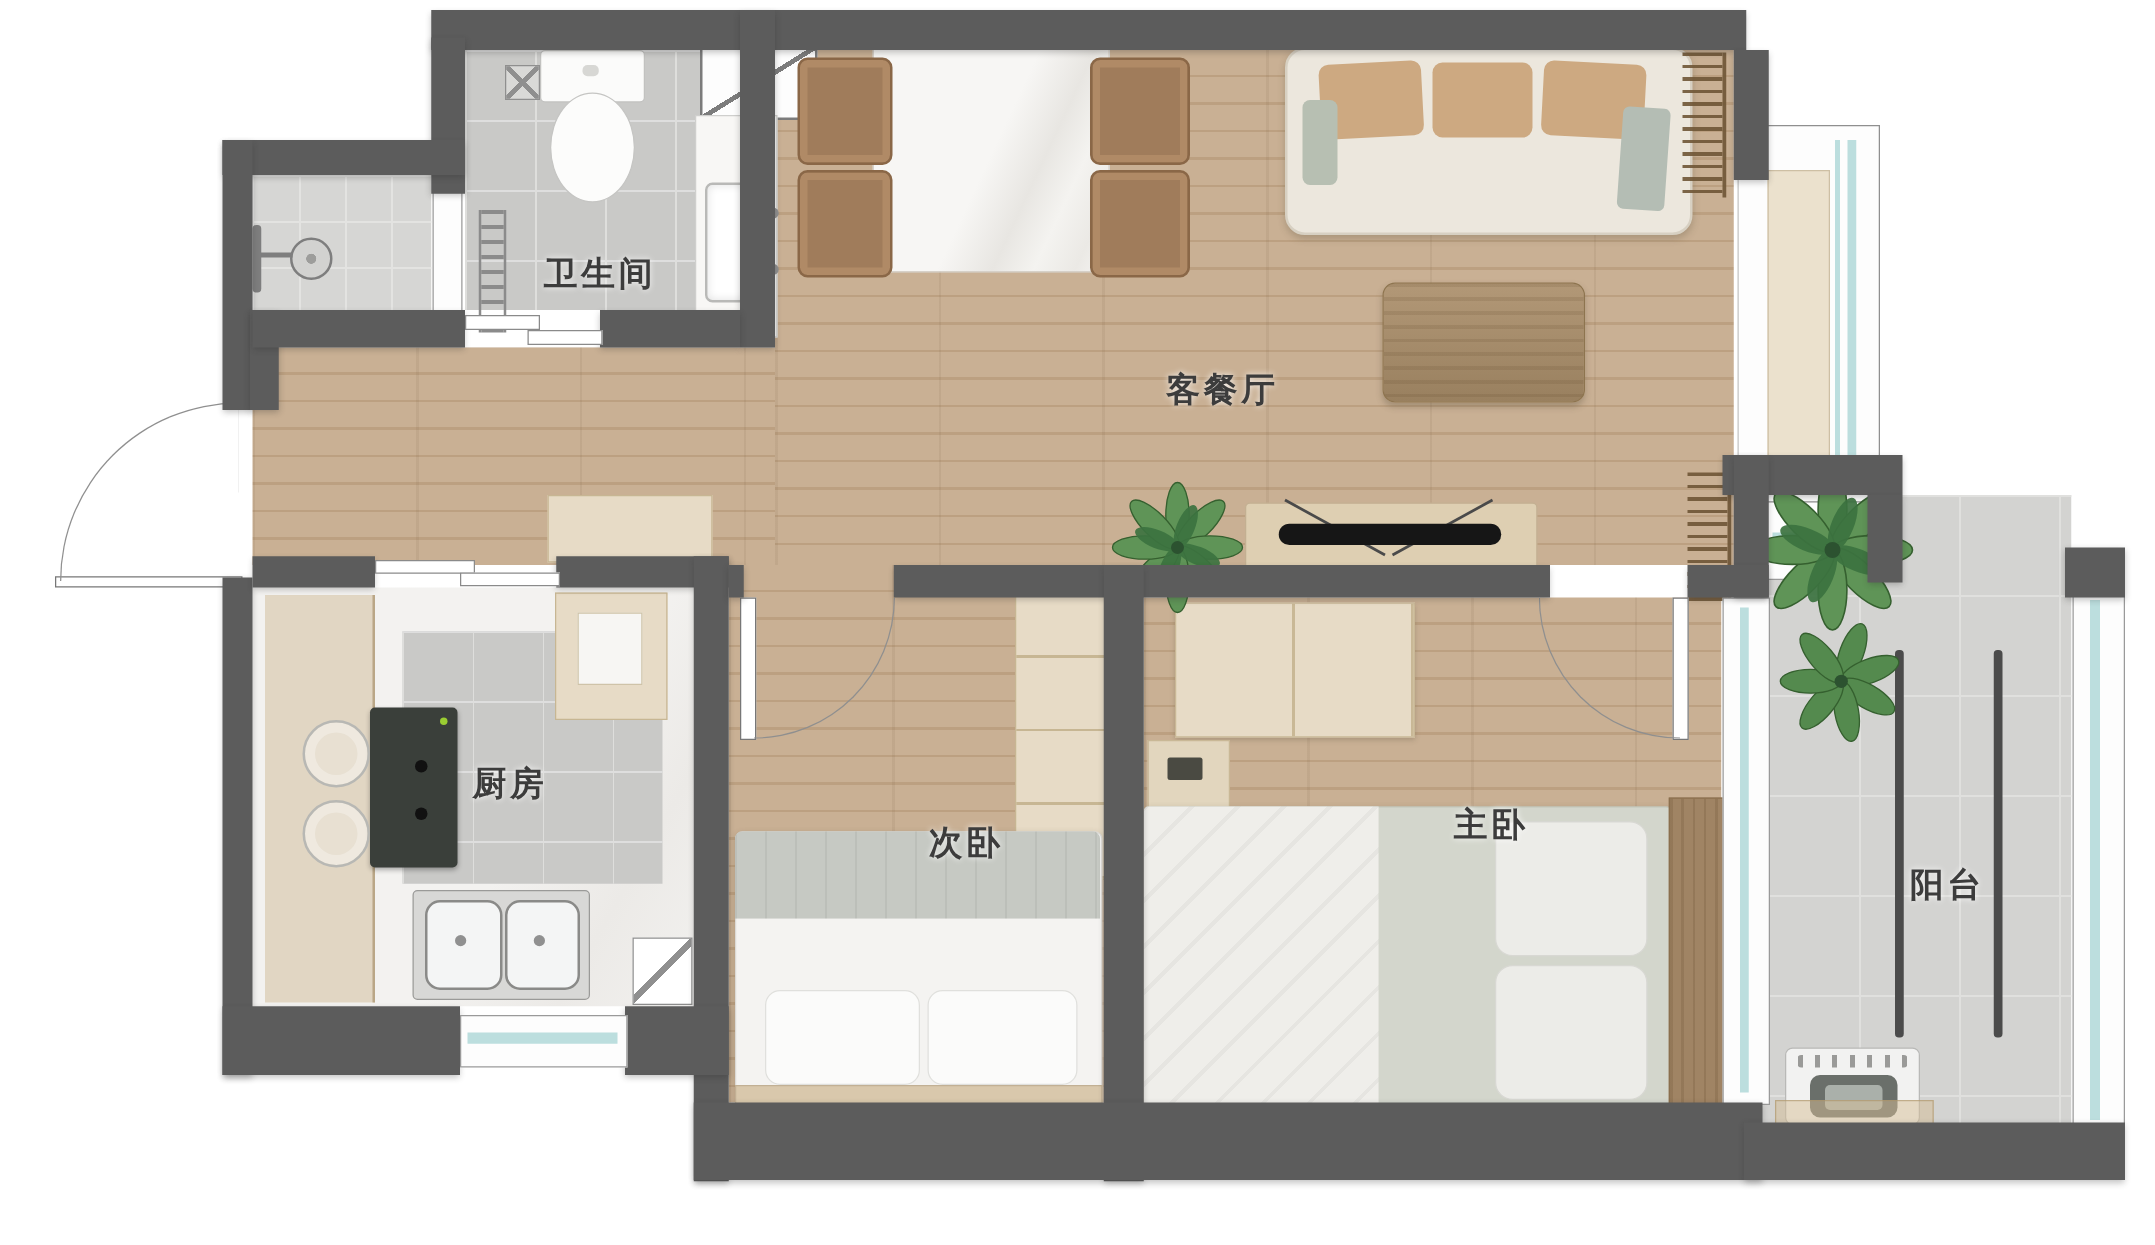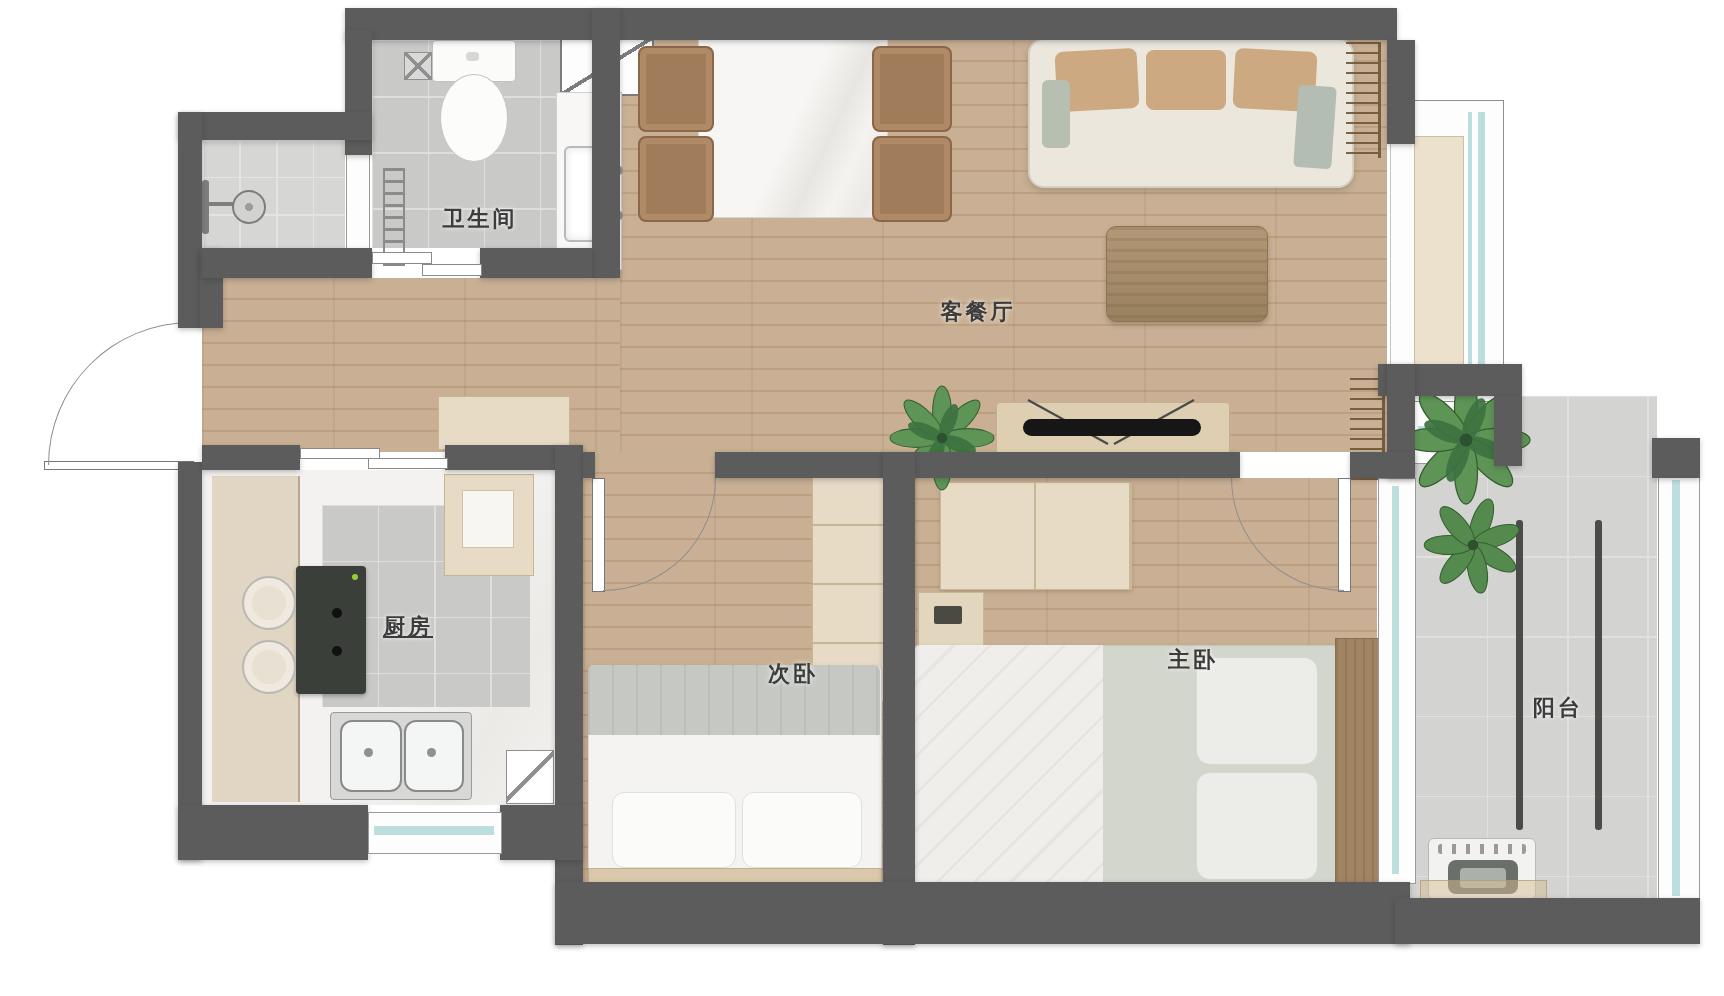--- a/index.html
+++ b/index.html
@@ -28,21 +28,21 @@
   .glass{position:absolute;z-index:12;background:#fdfdfd;border:1px solid #9a9a9a;}
   .teal{position:absolute;z-index:13;background:#bcdede;}
   .slide{position:absolute;z-index:32;background:#fff;border:1px solid #8a8a8a;}
   .leaf{position:absolute;z-index:14;background:#fff;border:1px solid #777;}
   .arc-br{position:absolute;z-index:14;border-right:1.6px solid #8f8f8f;border-bottom:1.6px solid #8f8f8f;border-bottom-right-radius:100%;}
   .arc-bl{position:absolute;z-index:14;border-left:1.6px solid #8f8f8f;border-bottom:1.6px solid #8f8f8f;border-bottom-left-radius:100%;}
   .arc-tl{position:absolute;z-index:14;border-left:1.6px solid #8f8f8f;border-top:1.6px solid #8f8f8f;border-top-left-radius:100%;}
   .radiator{position:absolute;z-index:10;border-right:3px solid #6f5636;opacity:.9;background:
         repeating-linear-gradient(180deg,#6f5636 0 2.5px, rgba(0,0,0,0) 2.5px 10px);}
   .rail{position:absolute;z-index:11;background:#4b4b4b;border-radius:3px;}
-  .label{position:absolute;z-index:40;color:#3c3c3c;font-weight:700;font-size:22px;letter-spacing:3px;
+  .label{position:absolute;z-index:40;color:#3c3c3c;font-weight:700;font-size:27px;letter-spacing:3px;
          transform:translate(-50%,-50%);text-shadow:0 0 5px rgba(255,255,255,.9);white-space:nowrap;text-align:right;}
   svg{position:absolute;overflow:visible;}
 </style>
 </head>
 <body>
 
 <div class="plan">
 
   <div class="tile" style="left:372px;top:40px;width:220px;height:208px;"></div>
   <div class="tileFine" style="left:202px;top:140px;width:143px;height:108px;"></div>
@@ -258,18 +258,18 @@
   <div class="wall" style="left:583px;top:452px;width:12px;height:26px;"></div>
   <div class="wall" style="left:715px;top:452px;width:525px;height:26px;"></div>
   <div class="wall" style="left:1350px;top:452px;width:65px;height:26px;"></div>
   <div class="wall" style="left:883px;top:452px;width:32px;height:493px;"></div>
   <div class="wall" style="left:555px;top:882px;width:855px;height:62px;"></div>
   <div class="wall" style="left:1395px;top:898px;width:305px;height:46px;"></div>
   <div class="wall" style="left:1652px;top:438px;width:48px;height:40px;"></div>
 
   <div class="label" style="left:480px;top:219px;">卫生间</div>
   <div class="label" style="left:978px;top:312px;">客餐厅</div>
-  <div class="label" style="left:408px;top:627px;text-decoration:underline;">厨房</div>
-  <div class="label" style="left:793px;top:674px;">次卧</div>
+  <div class="label" style="left:408px;top:627px;">厨房</div>
+  <div class="label" style="left:773px;top:674px;">次卧</div>
   <div class="label" style="left:1193px;top:660px;">主卧</div>
   <div class="label" style="left:1558px;top:708px;">阳台</div>
 
 </div>
 
 </body></html>

